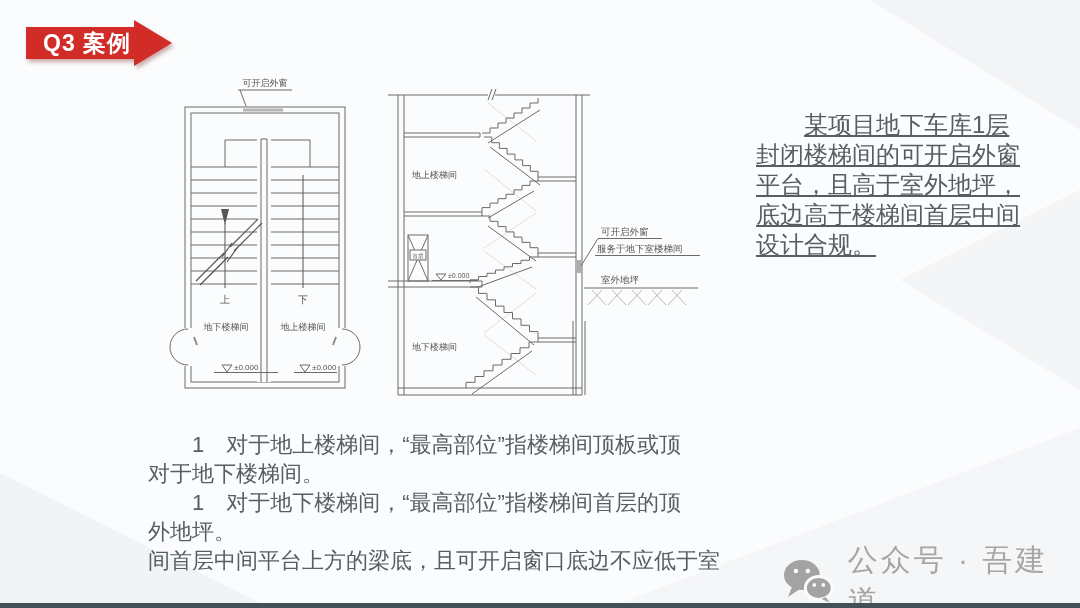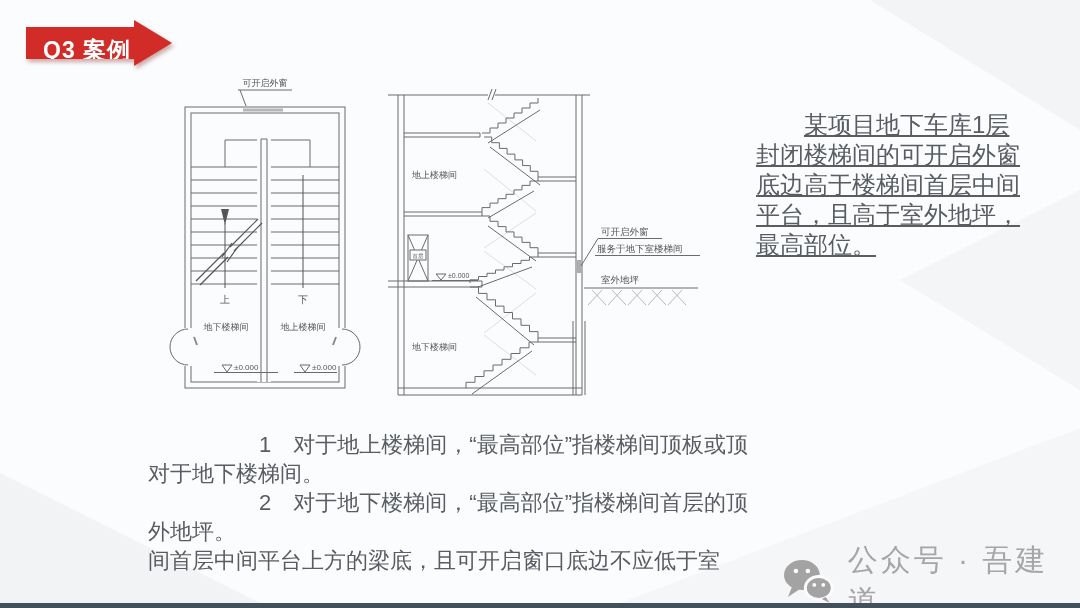--- a/index.html
+++ b/index.html
@@ -17,21 +17,21 @@
   .poly4{bottom:5px;right:0;width:0;height:0;border-bottom:175px solid #f5f6f8;border-left:460px solid transparent;}
 
   
   .banner{
     position:absolute;left:26px;top:20px;width:146px;height:46px;
     filter:drop-shadow(2px 3px 2px rgba(130,40,40,.4));
   }
   .banner-shape{
     width:100%;height:100%;background:#d22c28;
     clip-path:polygon(0% 15%,74% 15%,74% 0%,100% 50%,74% 100%,74% 85%,0% 85%);
-    display:flex;align-items:flex-end;
+    display:flex;align-items:center;
   }
   .banner-shape span{
     color:#fff;font-size:23px;font-weight:bold;padding-left:17px;letter-spacing:1px;
   }
 
   
   .drawing{position:absolute;}
   .plan{left:150px;top:75px;}
   .section{left:388px;top:83px;}
   svg text{fill:#565656;}
@@ -41,21 +41,21 @@
     position:absolute;left:756px;top:110px;width:312px;
     font-size:24px;line-height:30px;color:#595c60;text-decoration:underline;
   }
   .case-text .line.indent{text-indent:2em;}
 
   
   .notes{
     position:absolute;left:148px;top:430px;width:600px;
     font-size:22px;line-height:29px;color:#595c60;
   }
-  .notes .line.indent{text-indent:2em;text-align:right;}
+  .notes .line.indent{text-indent:2em;}
 
   
   .watermark{
     position:absolute;left:782px;top:540px;display:flex;align-items:center;gap:14px;
     color:#a6a6a6;
   }
   .watermark .wm-text{font-size:30px;letter-spacing:3px;}
 
   
   .bottom-strip{position:absolute;left:0;bottom:0;width:1080px;height:5px;background:#42505a;}
@@ -267,29 +267,29 @@
     <line x1="260" y1="222" x2="274" y2="207"></line>
       <line x1="264" y1="207" x2="278" y2="222"></line>
     <line x1="280" y1="222" x2="294" y2="207"></line>
       <line x1="284" y1="207" x2="298" y2="222"></line>
   </g>
 </svg>
 
 <div class="case-text">
   <div class="line indent">某项目地下车库1层</div>
   <div class="line">封闭楼梯间的可开启外窗</div>
+  <div class="line">平台，且高于室外地坪，</div>
   <div class="line">底边高于楼梯间首层中间</div>
-  <div class="line">平台，且高于室外地坪，</div>
-  <div class="line">最高部位。</div>
+  <div class="line">设计合规。</div>
 </div>
 
 <div class="notes">
   <div class="line indent">1　对于地上楼梯间，“最高部位”指楼梯间顶板或顶</div>
   <div class="line">对于地下楼梯间。</div>
-  <div class="line indent">2　对于地下楼梯间，“最高部位”指楼梯间首层的顶</div>
+  <div class="line indent">1　对于地下楼梯间，“最高部位”指楼梯间首层的顶</div>
   <div class="line">外地坪。</div>
   <div class="line">间首层中间平台上方的梁底，且可开启窗口底边不应低于室</div>
 </div>
 
 <div class="watermark">
   <svg width="52" height="46" viewBox="0 0 52 46">
     <ellipse cx="20" cy="17" rx="18" ry="15" fill="#a3a3a3"></ellipse>
     <path d="M10,29 L6,39 L18,31 Z" fill="#a3a3a3"></path>
     <circle cx="14" cy="13" r="2.3" fill="#fbfcfd"></circle>
     <circle cx="26" cy="13" r="2.3" fill="#fbfcfd"></circle>

